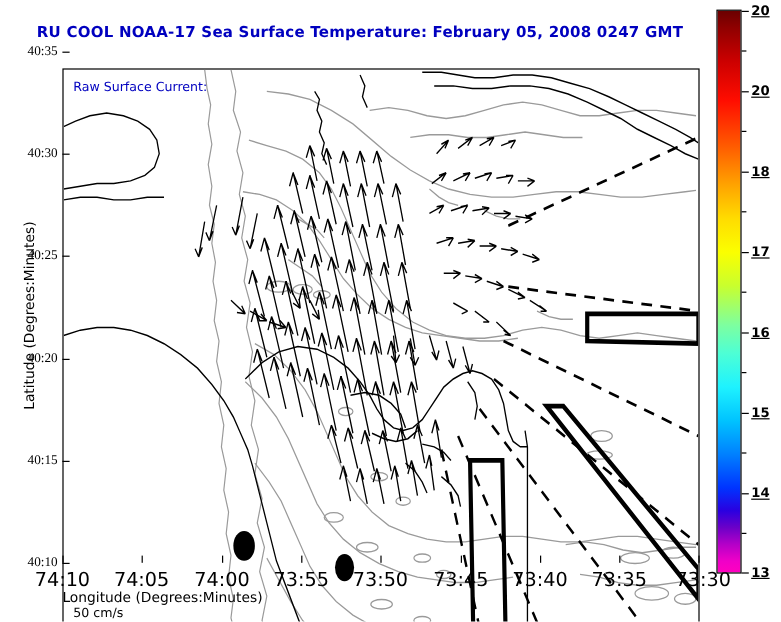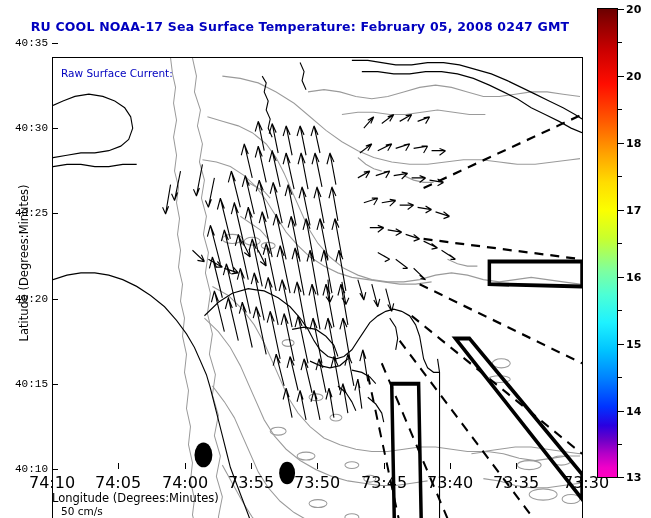--- a/index.html
+++ b/index.html
@@ -104,21 +104,21 @@
     top: 473px;
     font-family: "DejaVu Sans", sans-serif;
     font-size: 16px;
     color: #000000;
     transform: translateX(-50%);
     white-space: nowrap;
   }
   .ylab {
     position: absolute;
     left: 48px;
-    font-family: Liberation Mono, monospace;
+    font-family: Liberation Serif, serif;
     font-size: 11px;
     color: #000000;
     transform: translate(-100%, -50%);
     white-space: nowrap;
   }
 
   .axis-title-x {
     position: absolute;
     left: 52px;
     width: 531px;
@@ -183,20 +183,21 @@
   .cbar-tick.minor { width: 4px; }
   .cbar-lab {
     position: absolute;
     left: 626px;
     font-family: "DejaVu Sans", sans-serif;
     font-size: 11px;
     font-weight: bold;
     color: #000000;
     transform: translateY(-50%);
     white-space: nowrap;
+    text-decoration: underline;
   }
 </style>
 </head>
 <body>
 
 <div id="root">
 
   <div class="title">RU COOL  NOAA-17  Sea Surface Temperature:  February 05, 2008 0247 GMT</div>
 
   <div class="plot-frame">

